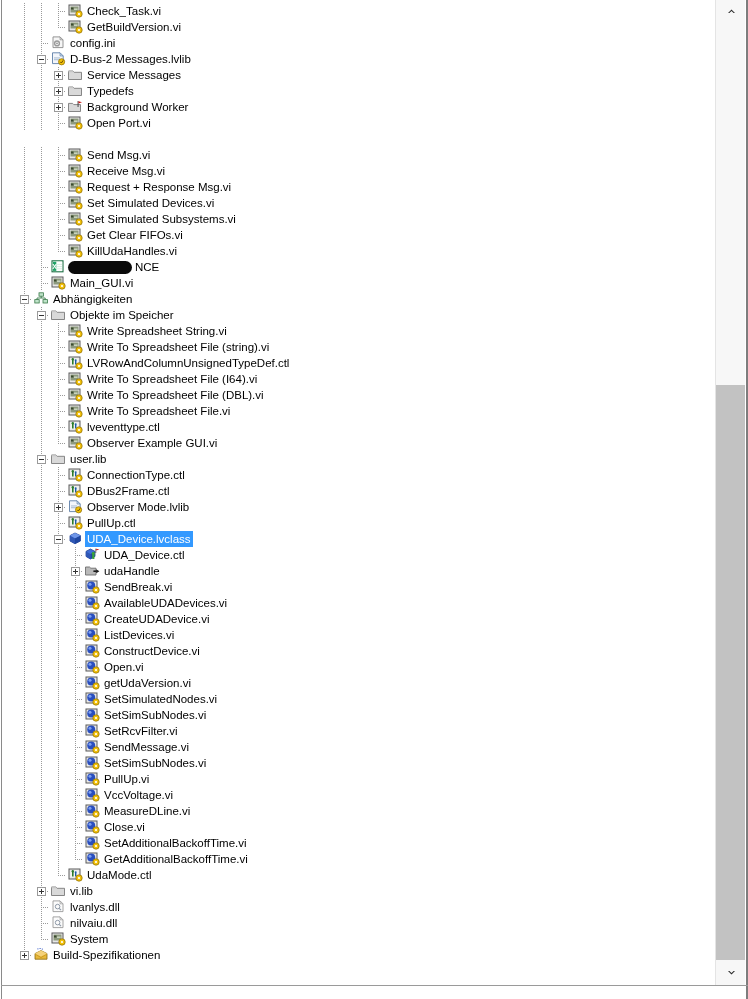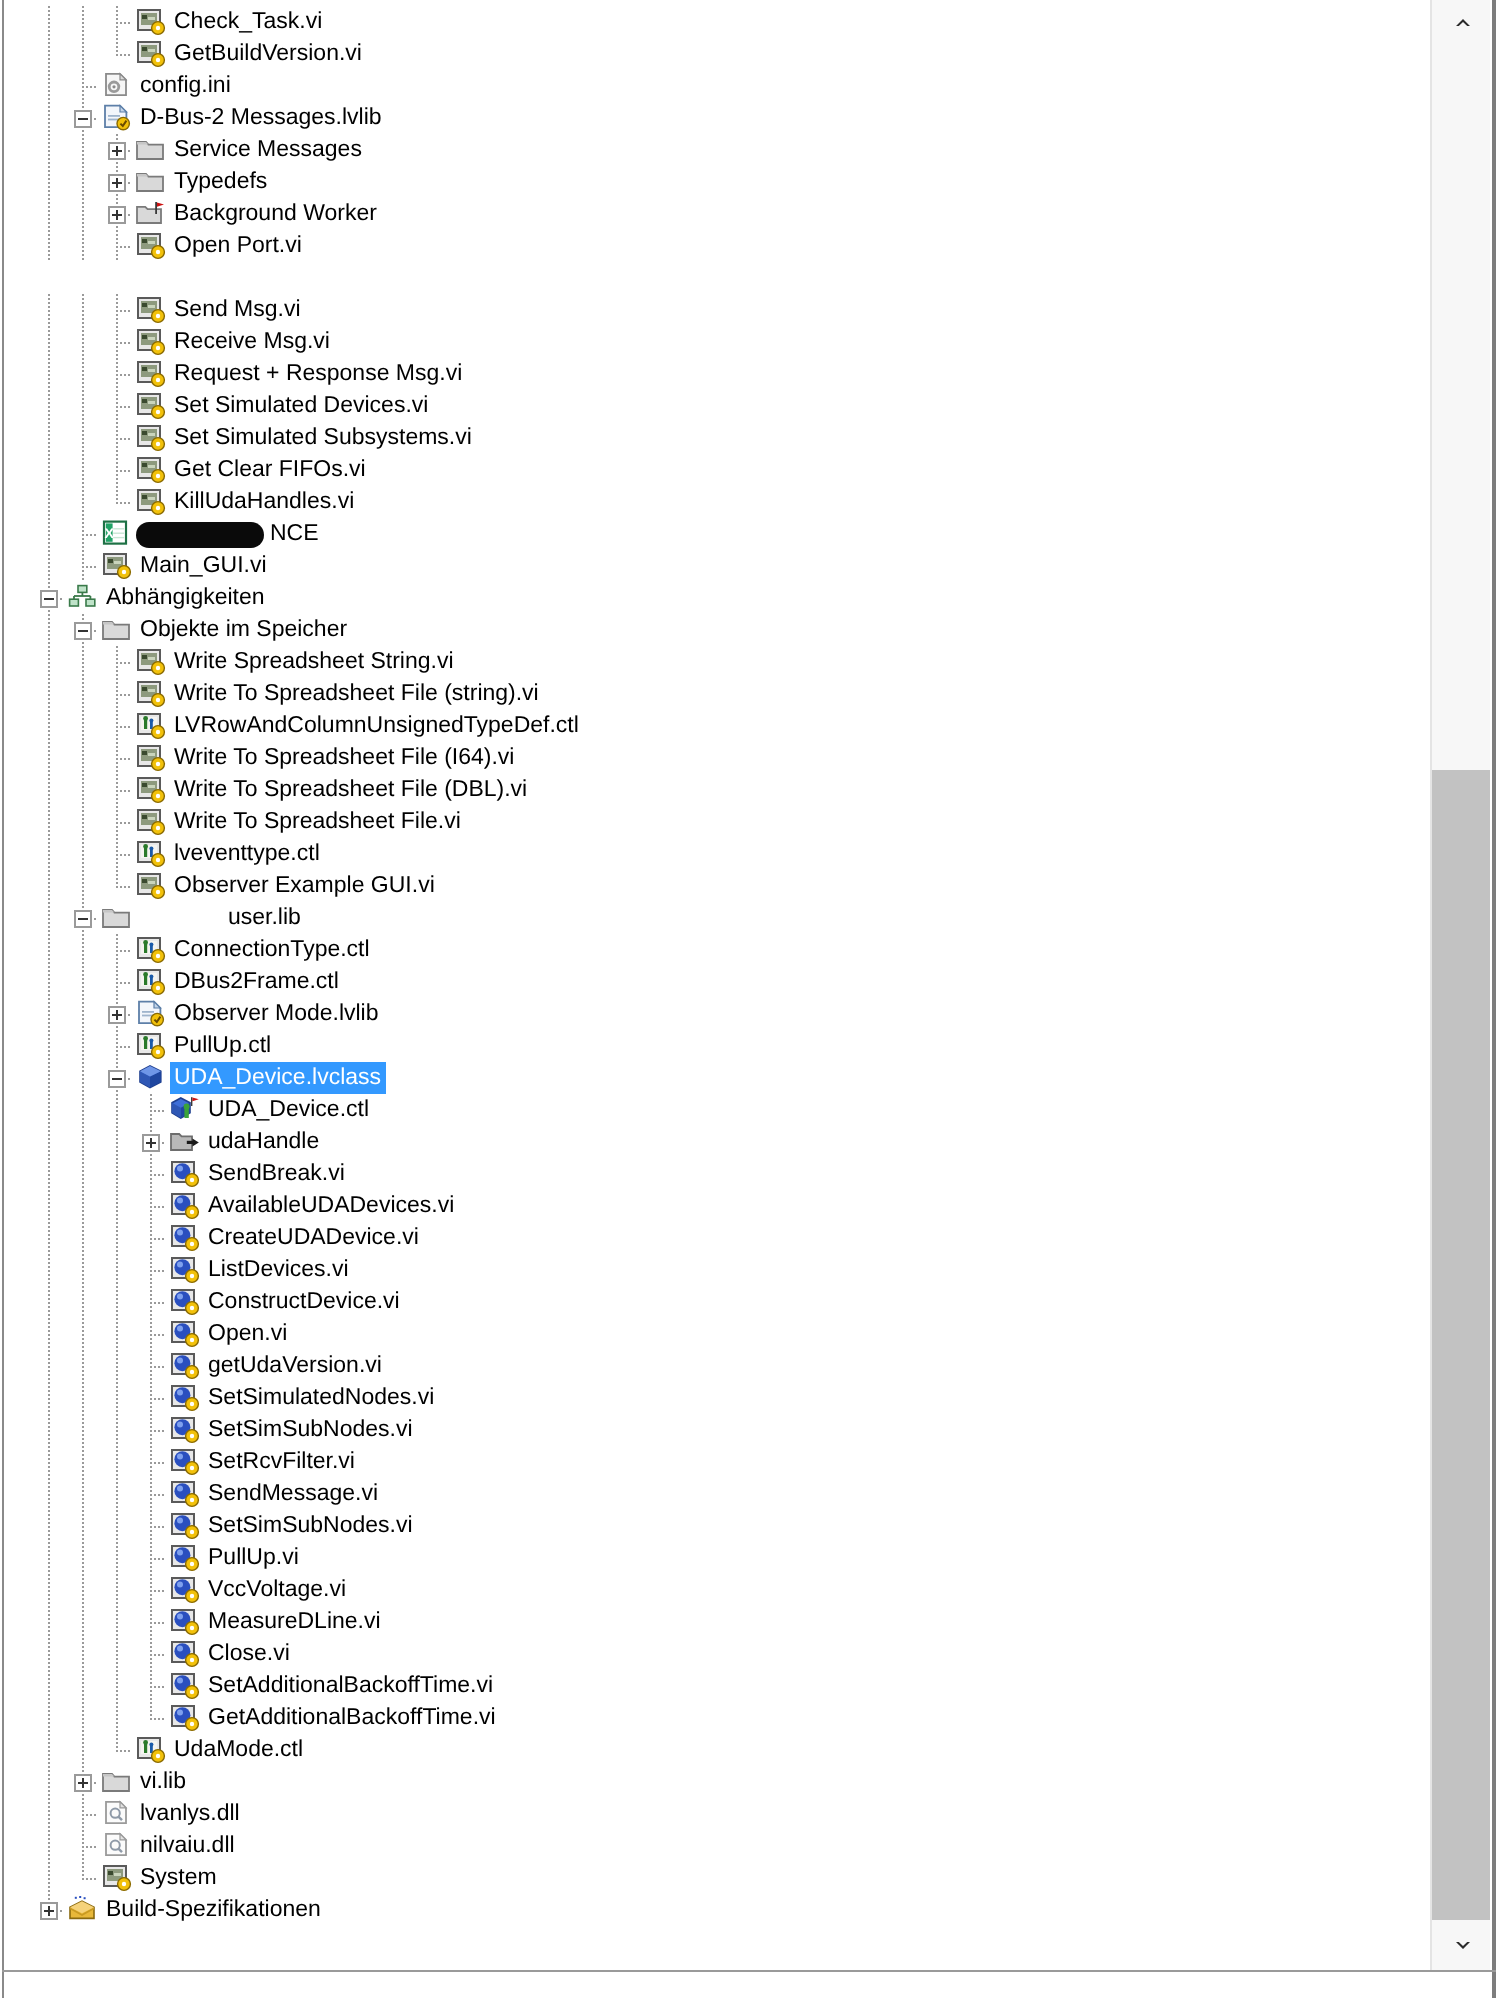--- a/index.html
+++ b/index.html
@@ -681,21 +681,21 @@
           <span class="v"></span>
           <span class="h"></span>
         </div>
         <div class="expander" style="left: 35px;"></div>
         <span class="icon" style="left: 49px;">
           <svg width="15" height="14" viewBox="0 0 15 14">
             <path d="M0.5 3 L5 3 L6.2 4.3 L13.5 4.3 L13.5 11.5 L0.5 11.5 Z" fill="#d9d9d9" stroke="#7a7a7a" stroke-width="0.9"></path>
             <path d="M0.5 3 L5 3 L6.2 4.3 L0.5 4.3 Z" fill="#c6c6c6"></path>
           </svg>
         </span>
-        <span class="label" style="left: 66px; margin-left: 44px;">user.lib</span>
+        <span class="label" style="left: 66px;">user.lib</span>
       </div>
       <div class="row" style="top: 467px; position: absolute; left: 0px; width: 713px;">
         <div class="guide" style="left: 22px;"></div>
         <div class="guide" style="left: 39px;"></div>
         <div class="conn tee" style="left: 56px;">
           <span class="v"></span>
           <span class="h"></span>
         </div>
         <span class="icon" style="left: 66px;">
           <svg width="15" height="14" viewBox="0 0 15 14">

